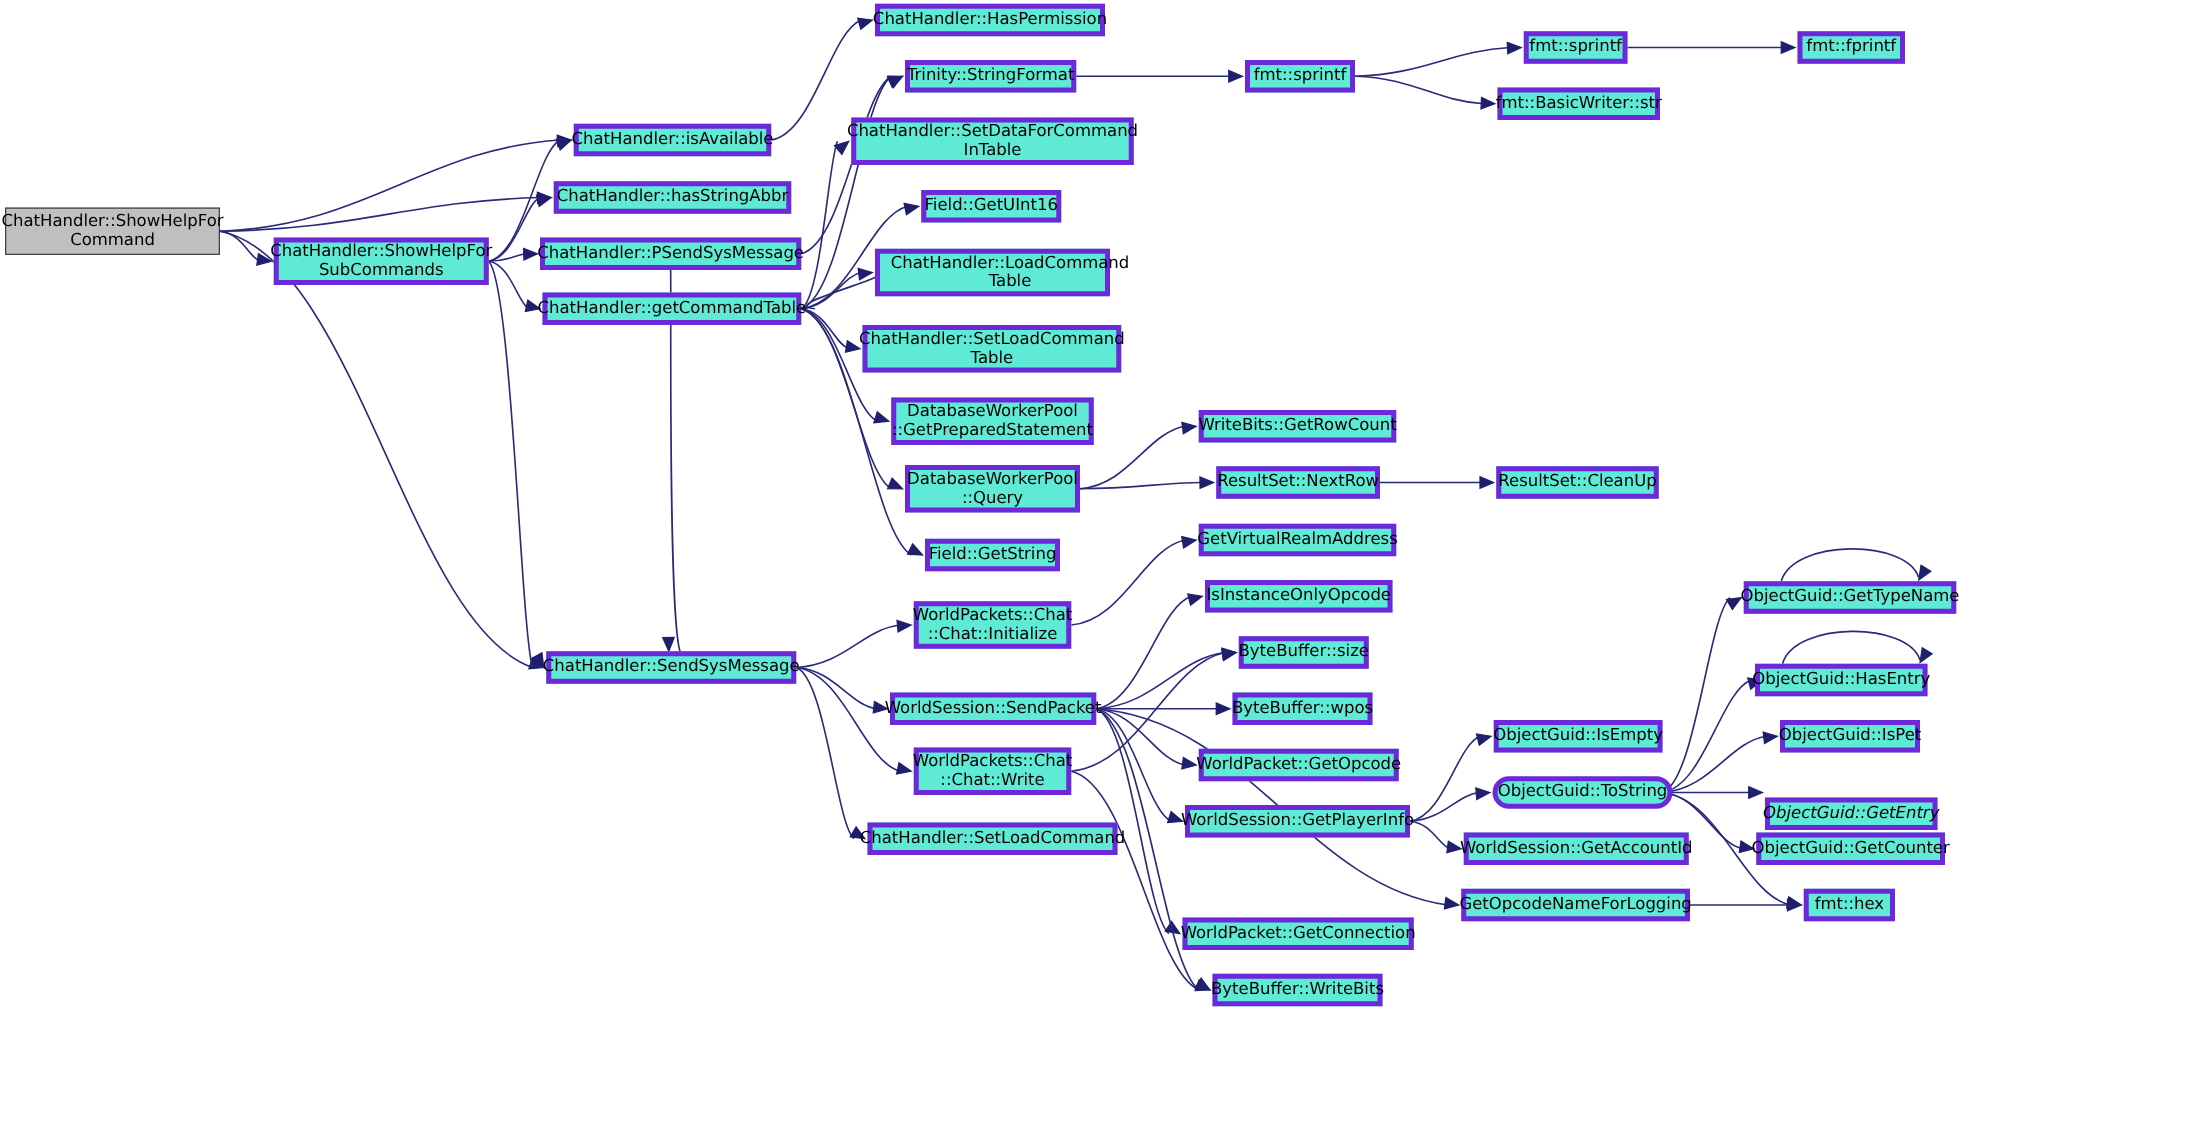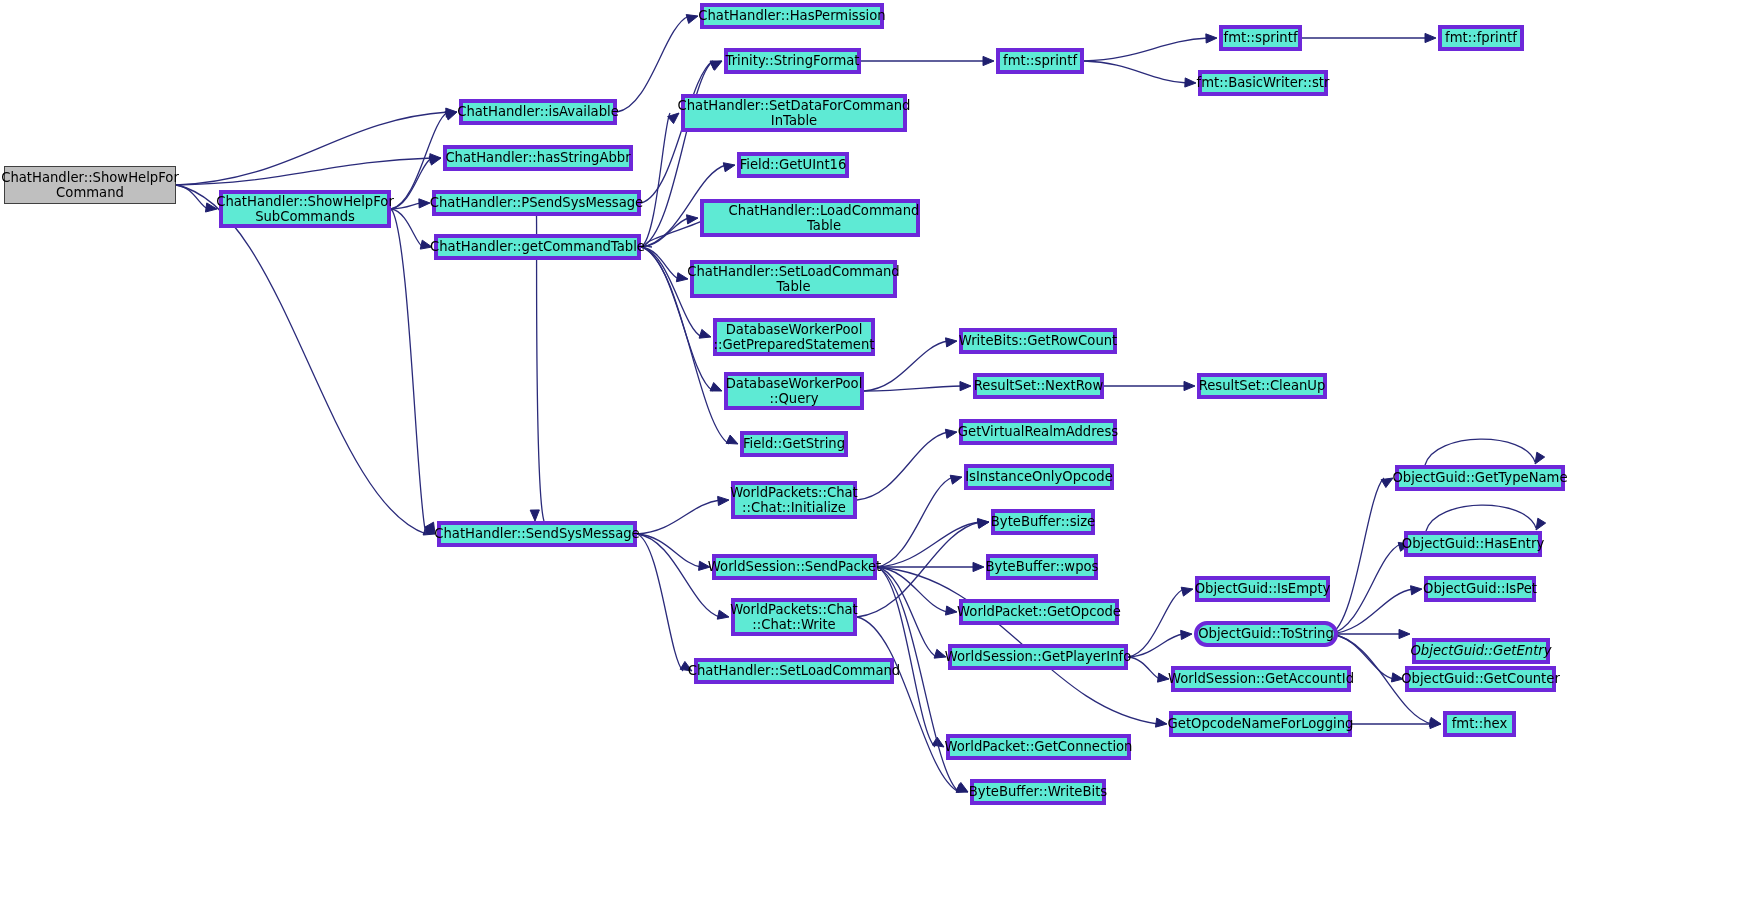--- a/index.html
+++ b/index.html
@@ -139,21 +139,21 @@
       <div class="node" style="left: 443px; top: 145px; width: 190px; height: 26px;">ChatHandler::hasStringAbbr</div>
       <div class="node" style="left: 219px; top: 190px; width: 172px; height: 38px;">ChatHandler::ShowHelpFor
 SubCommands</div>
       <div class="node" style="left: 432px; top: 190px; width: 209px; height: 26px;">ChatHandler::PSendSysMessage</div>
       <div class="node" style="left: 434px; top: 234px; width: 207px; height: 26px;">ChatHandler::getCommandTable</div>
       <div class="node" style="left: 700px; top: 3px; width: 184px; height: 26px;">ChatHandler::HasPermission</div>
       <div class="node" style="left: 724px; top: 48px; width: 137px; height: 26px;">Trinity::StringFormat</div>
       <div class="node" style="left: 681px; top: 94px; width: 226px; height: 38px;">ChatHandler::SetDataForCommand
 InTable</div>
       <div class="node" style="left: 737px; top: 152px; width: 112px; height: 26px;">Field::GetUInt16</div>
-      <div class="node" style="left: 700px; top: 199px; width: 220px; height: 38px; padding-left: 32px;">ChatHandler::LoadCommand
+      <div class="node" style="left: 700px; top: 199px; width: 188px; height: 38px; padding-left: 32px;">ChatHandler::LoadCommand
 Table</div>
       <div class="node" style="left: 690px; top: 260px; width: 207px; height: 38px;">ChatHandler::SetLoadCommand
 Table</div>
       <div class="node" style="left: 713px; top: 318px; width: 162px; height: 38px;">DatabaseWorkerPool
 ::GetPreparedStatement</div>
       <div class="node" style="left: 724px; top: 372px; width: 140px; height: 38px;">DatabaseWorkerPool
 ::Query</div>
       <div class="node" style="left: 740px; top: 431px; width: 108px; height: 26px;">Field::GetString</div>
       <div class="node" style="left: 996px; top: 48px; width: 88px; height: 26px;">fmt::sprintf</div>
       <div class="node" style="left: 1219px; top: 25px; width: 83px; height: 26px;">fmt::sprintf</div>

